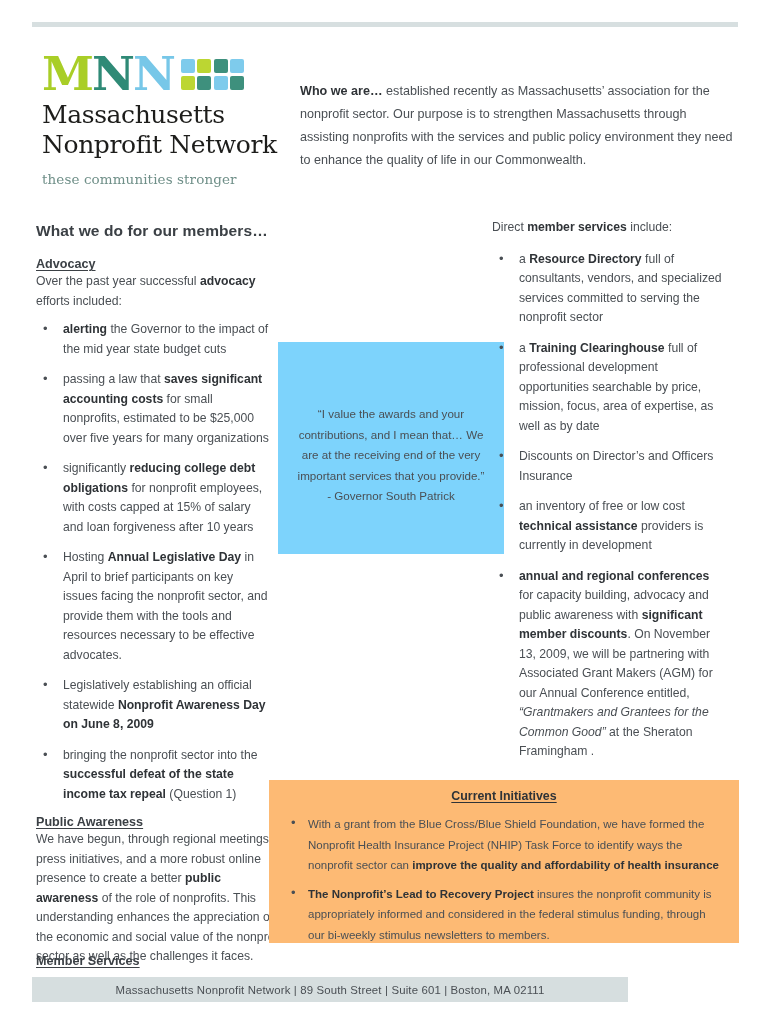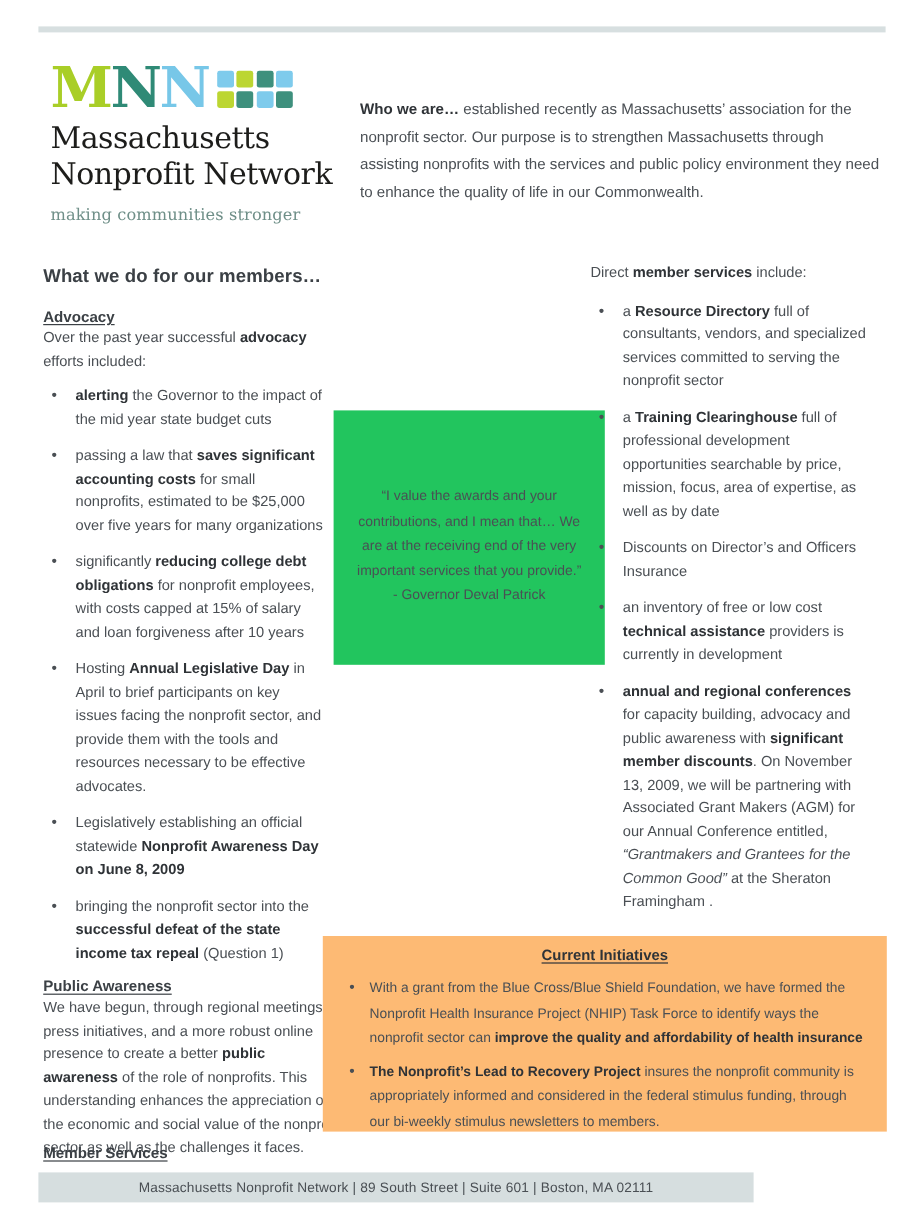--- a/index.html
+++ b/index.html
@@ -147,21 +147,21 @@
     font-size: 13px;
   }
   ul.bul li b { color: #2f3337; font-weight: 700; }
   ul.bul li i { font-style: italic; }
 
   
   .quote-box {
     position: absolute;
     left: 278px; top: 342px;
     width: 226px; height: 212px;
-    background: #22c55e;
+    background: #7dd3fc;
   }
   .quote-inner {
     position: absolute;
     left: 18px; right: 18px;
     top: 62px;
     text-align: center;
     font-size: 11.6px;
     line-height: 20.5px;
     color: #4a4f54;
   }
@@ -231,21 +231,21 @@
         <span class="sq teal"></span>
         <span class="sq blue"></span>
         <span class="sq lime"></span>
         <span class="sq teal"></span>
         <span class="sq blue"></span>
         <span class="sq teal"></span>
       </div>
     </div>
     <div class="logo-name">Massachusetts</div>
     <div class="logo-name">Nonprofit Network</div>
-    <div class="logo-tag">making communities stronger</div>
+    <div class="logo-tag">these communities stronger</div>
   </div>
 
   <div class="intro">
     <b>Who we are…</b><span> established recently as Massachusetts’ association for the nonprofit sector.  Our purpose is to strengthen Massachusetts through assisting nonprofits with the services and public policy environment they need to enhance the quality of life in our Commonwealth.</span>
   </div>
 </div>
 
 <div class="col-left">
   <h1 class="section-title">What we do for our members…</h1>
 
@@ -260,21 +260,21 @@
       <li>bringing the nonprofit sector into the <b>successful defeat of the state income tax repeal</b> (Question 1)</li>
     </ul>
 
   <h2 class="sub" style="margin-top:4px">Public Awareness</h2>
   <p class="body">We have begun, through regional meetings, press initiatives, and a more robust online presence to create a better <b>public awareness</b> of the role of nonprofits.  This understanding enhances the appreciation of the economic and social value of the nonprofit sector as well as the challenges it faces.</p>
 </div>
 
 <div class="quote-box">
   <div class="quote-inner">
     <span>“I value the awards and your contributions, and I mean that… We are at the receiving end of the very important services that you provide.”</span><br>
-    <span>- Governor Deval Patrick</span>
+    <span>- Governor South Patrick</span>
   </div>
 </div>
 
 <div class="col-right">
   <p class="body">Direct <b>member services</b> include:</p>
   <ul class="bul" style="margin-top:12px">
       <li>a <b>Resource Directory</b> full of consultants, vendors, and specialized services committed to serving the nonprofit sector</li>
       <li>a <b>Training Clearinghouse</b> full of professional development opportunities searchable by price, mission, focus, area of expertise, as well as by date</li>
       <li>  Discounts on Director’s and Officers Insurance</li>
       <li>  an inventory of free or low cost <b>technical assistance</b> providers is currently in development</li>

